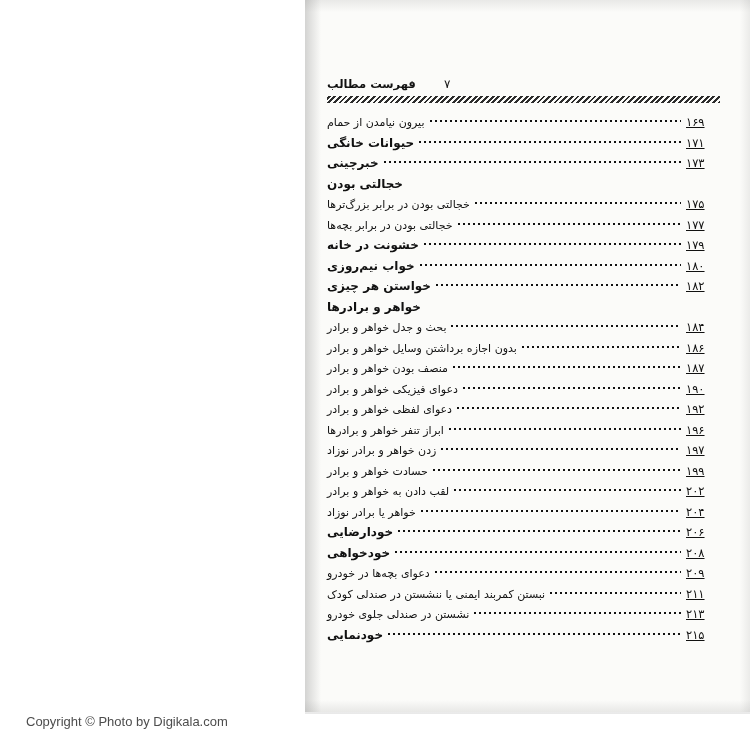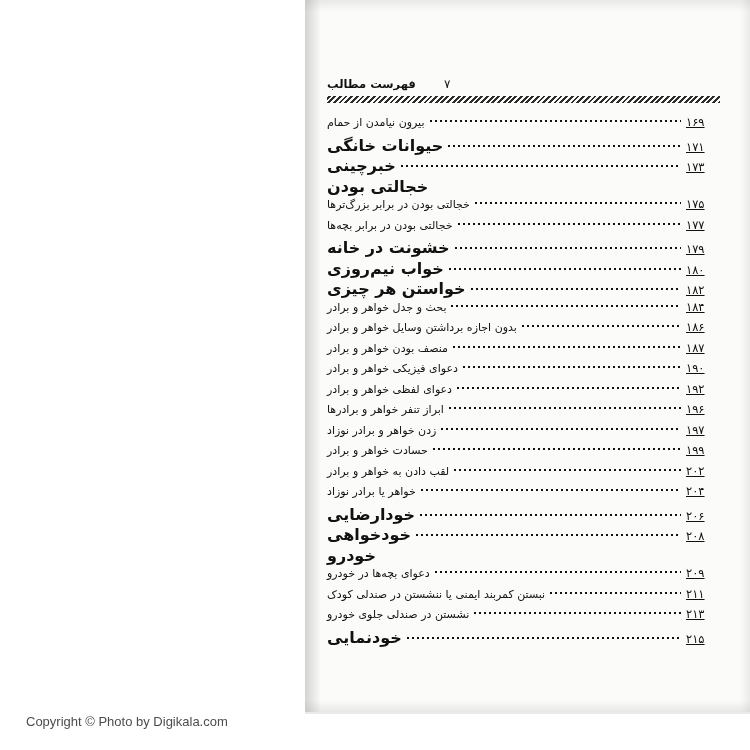--- a/index.html
+++ b/index.html
@@ -125,21 +125,21 @@
     background-size: 5px 6px;
     background-repeat: repeat-x;
   }
   .entry .ttl {
     flex: 0 0 auto;
     font-size: 11.5px;
     text-align: right;
   }
   .entry.level1 .ttl {
     font-weight: bold;
-    font-size: 16px;
+    font-size: 12px;
   }
   .entry.level2 .ttl {
     font-weight: normal;
     font-size: 11px;
   }
   .entry.nodots .dots {
     background: none;
   }
   .entry.heading-only {
     justify-content: flex-end;
@@ -220,84 +220,84 @@
           <div class="entry level1">
             <span class="pg">۱۸۰</span>
             <span class="dots"></span>
             <span class="ttl">خواب نیم‌روزی</span>
           </div>
           <div class="entry level1">
             <span class="pg">۱۸۲</span>
             <span class="dots"></span>
             <span class="ttl">خواستن هر چیزی</span>
           </div>
-          <div class="entry level2">
-            <span class="pg">۱۸۴</span>
-            <span class="dots"></span>
-            <span class="ttl">بحث و جدل خواهر و برادر</span>
-          </div>
-          <div class="entry level2">
-            <span class="pg">۱۸۶</span>
-            <span class="dots"></span>
-            <span class="ttl">بدون اجازه برداشتن وسایل خواهر و برادر</span>
-          </div>
-          <div class="entry level2">
-            <span class="pg">۱۸۷</span>
-            <span class="dots"></span>
-            <span class="ttl">منصف بودن خواهر و برادر</span>
-          </div>
-          <div class="entry level2">
-            <span class="pg">۱۹۰</span>
-            <span class="dots"></span>
-            <span class="ttl">دعوای فیزیکی خواهر و برادر</span>
-          </div>
-          <div class="entry level2">
-            <span class="pg">۱۹۲</span>
-            <span class="dots"></span>
-            <span class="ttl">دعوای لفظی خواهر و برادر</span>
-          </div>
-          <div class="entry level2">
-            <span class="pg">۱۹۶</span>
-            <span class="dots"></span>
-            <span class="ttl">ابراز تنفر خواهر و برادرها</span>
-          </div>
-          <div class="entry level2">
-            <span class="pg">۱۹۷</span>
-            <span class="dots"></span>
-            <span class="ttl">زدن خواهر و برادر نوزاد</span>
-          </div>
-          <div class="entry level2">
-            <span class="pg">۱۹۹</span>
-            <span class="dots"></span>
-            <span class="ttl">حسادت خواهر و برادر</span>
-          </div>
-          <div class="entry level2">
-            <span class="pg">۲۰۲</span>
-            <span class="dots"></span>
-            <span class="ttl">لقب دادن به خواهر و برادر</span>
-          </div>
-          <div class="entry level2">
-            <span class="pg">۲۰۴</span>
-            <span class="dots"></span>
-            <span class="ttl">خواهر یا برادر نوزاد</span>
-          </div>
-          <div class="entry level1">
-            <span class="pg">۲۰۶</span>
-            <span class="dots"></span>
-            <span class="ttl">خودارضایی</span>
-          </div>
-          <div class="entry level1">
-            <span class="pg">۲۰۸</span>
-            <span class="dots"></span>
-            <span class="ttl">خودخواهی</span>
-          </div>
           <div class="entry level1 nodots heading-only">
             <span class="pg"></span>
             <span class="dots"></span>
-            <span class="ttl">خودرو</span>
+            <span class="ttl">خواهر و برادرها</span>
+          </div>
+          <div class="entry level2">
+            <span class="pg">۱۸۴</span>
+            <span class="dots"></span>
+            <span class="ttl">بحث و جدل خواهر و برادر</span>
+          </div>
+          <div class="entry level2">
+            <span class="pg">۱۸۶</span>
+            <span class="dots"></span>
+            <span class="ttl">بدون اجازه برداشتن وسایل خواهر و برادر</span>
+          </div>
+          <div class="entry level2">
+            <span class="pg">۱۸۷</span>
+            <span class="dots"></span>
+            <span class="ttl">منصف بودن خواهر و برادر</span>
+          </div>
+          <div class="entry level2">
+            <span class="pg">۱۹۰</span>
+            <span class="dots"></span>
+            <span class="ttl">دعوای فیزیکی خواهر و برادر</span>
+          </div>
+          <div class="entry level2">
+            <span class="pg">۱۹۲</span>
+            <span class="dots"></span>
+            <span class="ttl">دعوای لفظی خواهر و برادر</span>
+          </div>
+          <div class="entry level2">
+            <span class="pg">۱۹۶</span>
+            <span class="dots"></span>
+            <span class="ttl">ابراز تنفر خواهر و برادرها</span>
+          </div>
+          <div class="entry level2">
+            <span class="pg">۱۹۷</span>
+            <span class="dots"></span>
+            <span class="ttl">زدن خواهر و برادر نوزاد</span>
+          </div>
+          <div class="entry level2">
+            <span class="pg">۱۹۹</span>
+            <span class="dots"></span>
+            <span class="ttl">حسادت خواهر و برادر</span>
+          </div>
+          <div class="entry level2">
+            <span class="pg">۲۰۲</span>
+            <span class="dots"></span>
+            <span class="ttl">لقب دادن به خواهر و برادر</span>
+          </div>
+          <div class="entry level2">
+            <span class="pg">۲۰۴</span>
+            <span class="dots"></span>
+            <span class="ttl">خواهر یا برادر نوزاد</span>
+          </div>
+          <div class="entry level1">
+            <span class="pg">۲۰۶</span>
+            <span class="dots"></span>
+            <span class="ttl">خودارضایی</span>
+          </div>
+          <div class="entry level1">
+            <span class="pg">۲۰۸</span>
+            <span class="dots"></span>
+            <span class="ttl">خودخواهی</span>
           </div>
           <div class="entry level2">
             <span class="pg">۲۰۹</span>
             <span class="dots"></span>
             <span class="ttl">دعوای بچه‌ها در خودرو</span>
           </div>
           <div class="entry level2">
             <span class="pg">۲۱۱</span>
             <span class="dots"></span>
             <span class="ttl">نبستن کمربند ایمنی یا ننشستن در صندلی کودک</span>

